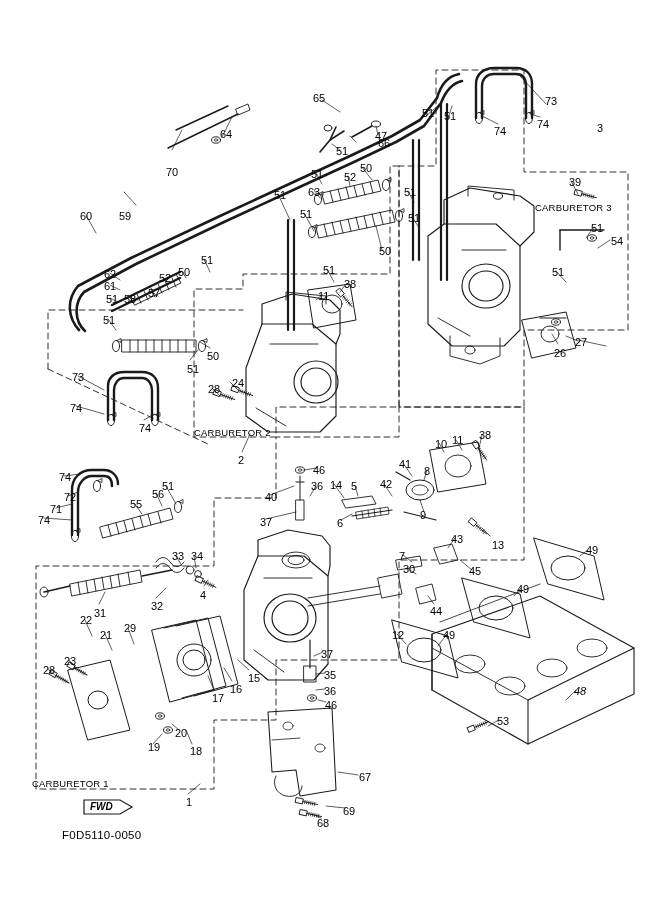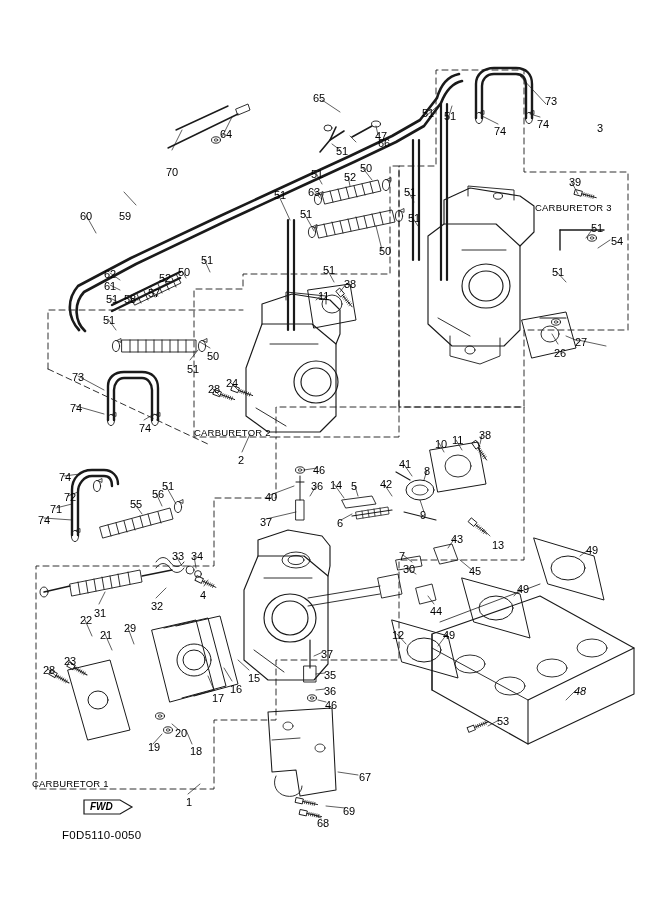--- a/index.html
+++ b/index.html
@@ -532,21 +532,21 @@
     <div class="callout" style="left: 106px; top: 294px;">51</div>
     <div class="callout" style="left: 318px; top: 291px;">11</div>
     <div class="callout" style="left: 103px; top: 315px;">51</div>
     <div class="callout" style="left: 575px; top: 337px;">27</div>
     <div class="callout" style="left: 554px; top: 348px;">26</div>
     <div class="callout" style="left: 630px; top: 350px; margin-left: 40px;">25</div>
     <div class="callout" style="left: 207px; top: 351px;">50</div>
     <div class="callout" style="left: 187px; top: 364px;">51</div>
     <div class="callout" style="left: 72px; top: 372px;">73</div>
     <div class="callout" style="left: 208px; top: 384px;">28</div>
-    <div class="callout" style="left: 226px; top: 378px; text-align: right;">24</div>
+    <div class="callout" style="left: 232px; top: 378px; text-align: right;">24</div>
     <div class="callout" style="left: 70px; top: 403px;">74</div>
     <div class="callout" style="left: 139px; top: 423px;">74</div>
     <div class="callout" style="left: 435px; top: 439px;">10</div>
     <div class="callout" style="left: 452px; top: 435px;">11</div>
     <div class="callout" style="left: 479px; top: 430px;">38</div>
     <div class="callout" style="left: 238px; top: 455px;">2</div>
     <div class="callout" style="left: 313px; top: 465px;">46</div>
     <div class="callout" style="left: 399px; top: 459px;">41</div>
     <div class="callout" style="left: 424px; top: 466px;">8</div>
     <div class="callout" style="left: 59px; top: 472px;">74</div>

